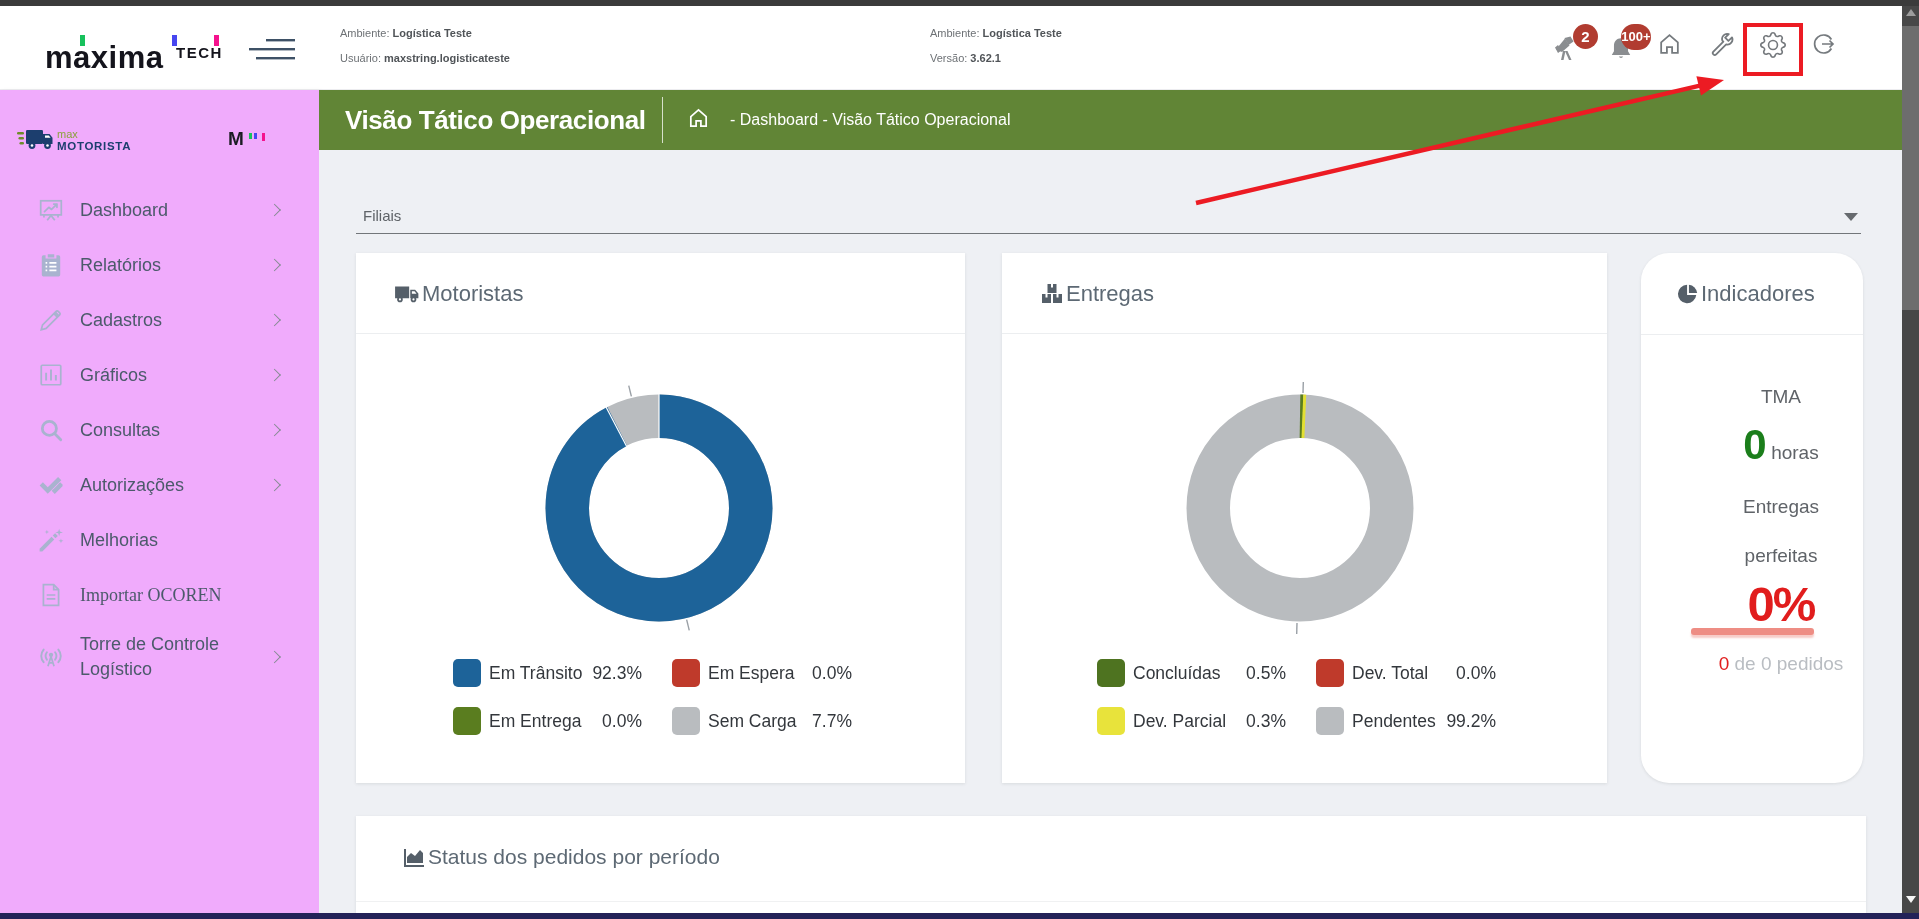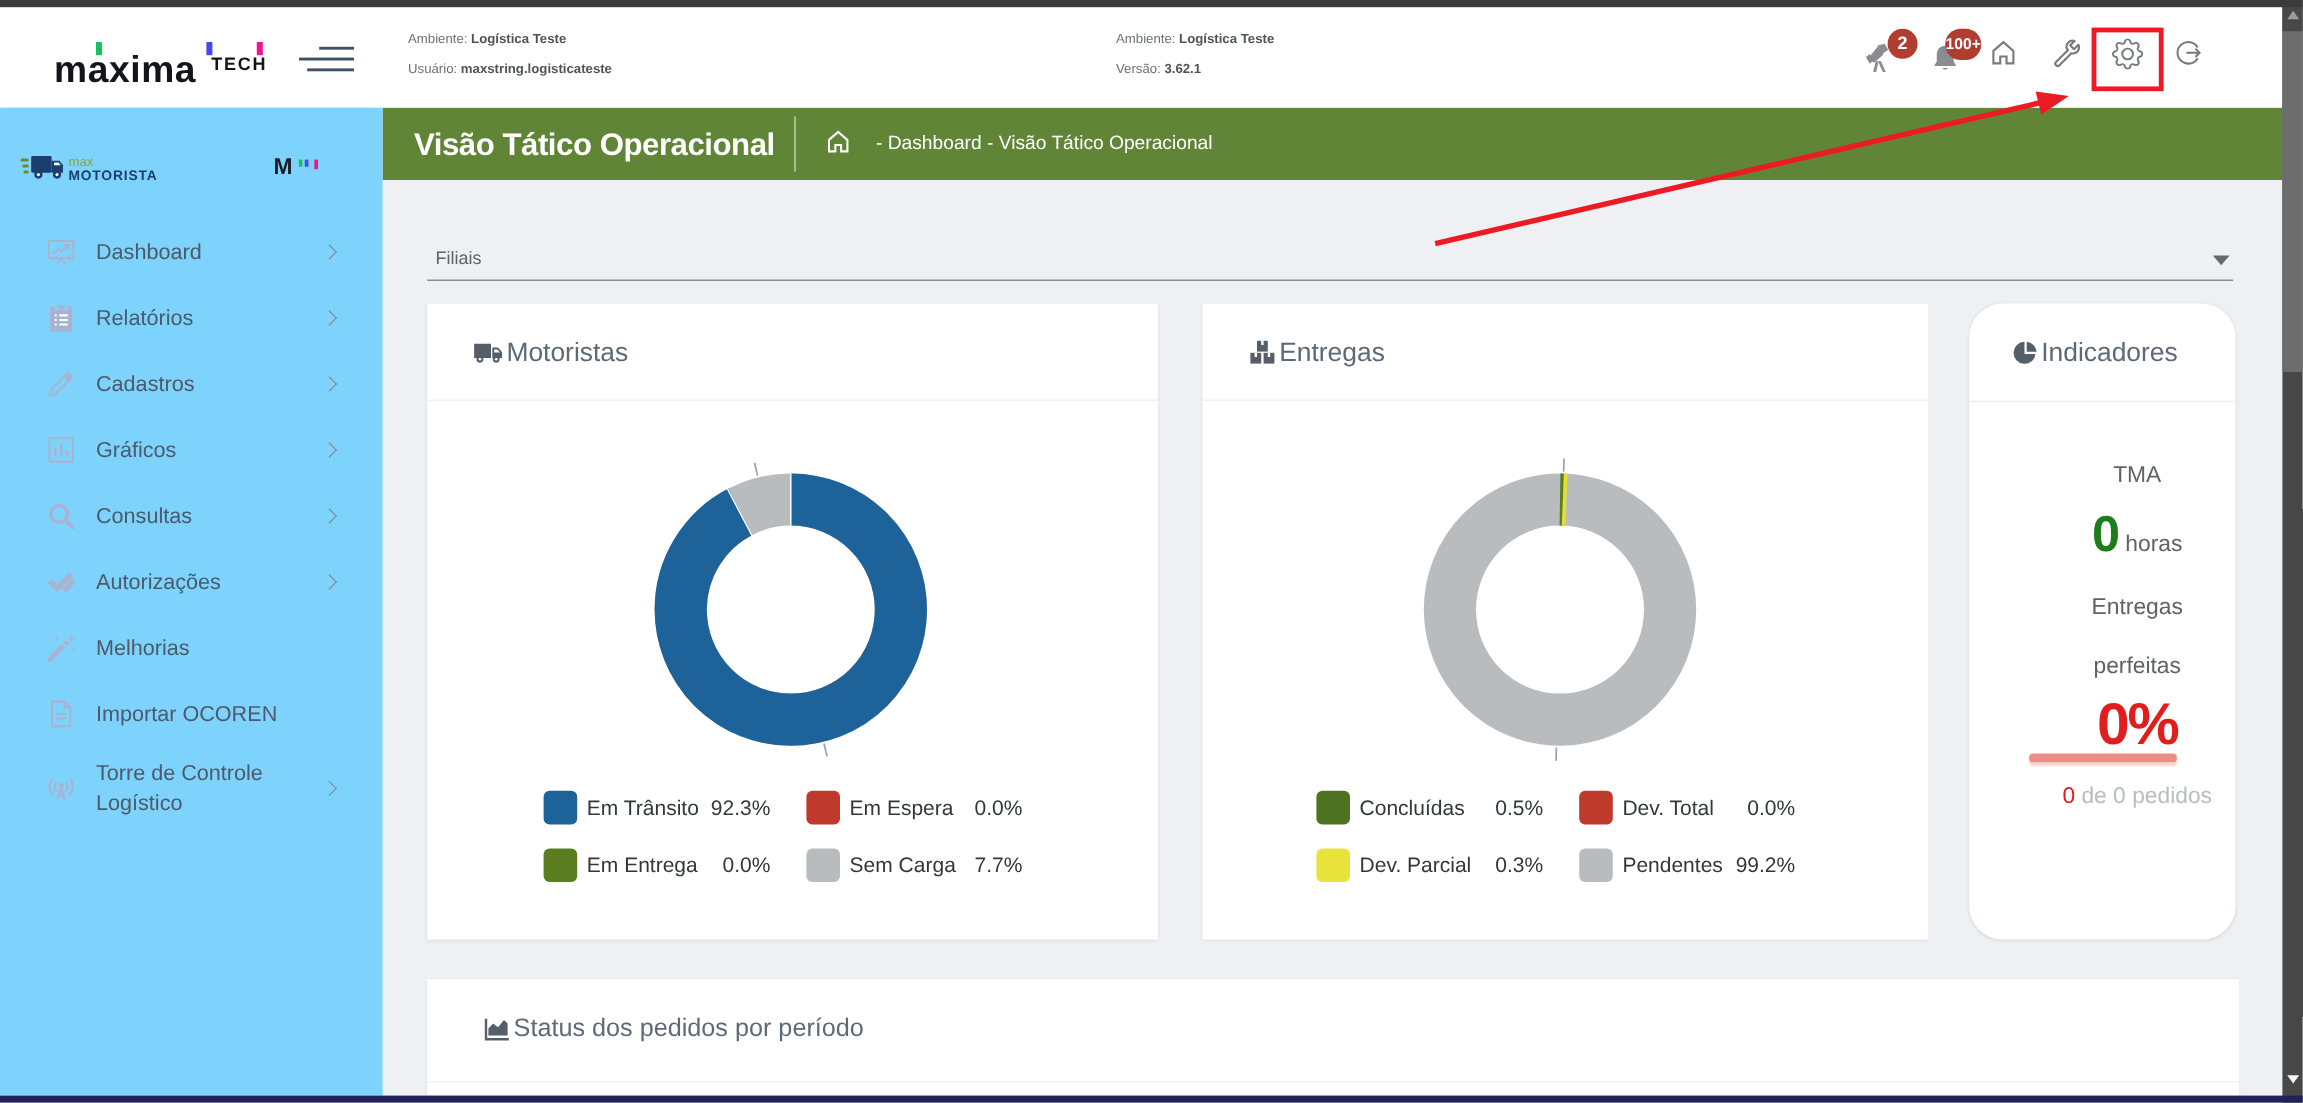--- a/index.html
+++ b/index.html
@@ -4,21 +4,21 @@
 <style>
 * { margin:0; padding:0; box-sizing:border-box; }
 html,body { width:1919px; height:919px; overflow:hidden; font-family:"Liberation Sans",sans-serif; background:#fff; }
 #stage { position:relative; width:1919px; height:919px; overflow:hidden; }
 .abs { position:absolute; }
 
 #topstrip { left:0; top:0; width:1919px; height:6px; background:#3b3b3b; }
 
 #header { left:0; top:6px; width:1902px; height:84px; background:#fff; border-bottom:1px solid #ececef; }
 
-#sidebar { left:0; top:90px; width:319px; height:823px; background:#7dd3fc; box-shadow:2px 0 4px rgba(0,0,0,0.04); }
+#sidebar { left:0; top:90px; width:319px; height:823px; background:#f0abfc; box-shadow:2px 0 4px rgba(0,0,0,0.04); }
 
 #main { left:319px; top:90px; width:1583px; height:823px; background:#eef0f4; }
 #greenbar { left:0; top:0; width:1583px; height:60px; background:#618536; }
 #botbar { left:0; top:913px; width:1919px; height:6px; background:#232258; }
 
 #logo { left:45px; top:26px; }
 .envblock { font-size:11px; color:#6d7175; line-height:25px; }
 .envblock b { color:#505458; font-weight:bold; }
 #env1 { left:340px; top:15px; }
 #env2 { left:930px; top:15px; }
@@ -213,21 +213,21 @@
     <div class="mi" style="top:422px;">
       <svg class="ic" viewBox="0 0 24 24" fill="currentColor">
         <path d="M1.5 20 L12.5 9 L15 11.5 L4 22.5 L1.5 22.5 Z"></path>
         <path d="M13.6 7.9 L16.1 10.4 L18.3 8.2 L15.8 5.7 Z"></path>
         <path d="M19.5 1.5 L20.3 4.2 L23 5 L20.3 5.8 L19.5 8.5 L18.7 5.8 L16 5 L18.7 4.2 Z"></path>
         <path d="M21.2 10.5 L21.7 12.3 L23.5 12.8 L21.7 13.3 L21.2 15.1 L20.7 13.3 L18.9 12.8 L20.7 12.3 Z"></path>
         <path d="M8.2 2.5 L8.7 4.1 L10.3 4.6 L8.7 5.1 L8.2 6.7 L7.7 5.1 L6.1 4.6 L7.7 4.1 Z"></path>
       </svg>
       <div class="tx">Melhorias</div>
     </div>
-    <div class="mi" style="top:477px;">
+    <div class="mi" style="top:477px;font-family:Liberation Serif, serif;">
       <svg class="ic" viewBox="0 0 24 24" fill="none" stroke="currentColor" stroke-width="1.6">
         <path d="M5 2.5 L14.5 2.5 L19 7 L19 21.5 L5 21.5 Z"></path>
         <path d="M14.5 2.5 L14.5 7 L19 7"></path>
         <path d="M8 12 L16 12 M8 15.5 L16 15.5"></path>
       </svg>
       <div class="tx">Importar OCOREN</div>
     </div>
     <div class="mi" style="top:533px; height:68px;">
       <svg class="ic" viewBox="0 0 24 24" fill="none" stroke="currentColor" stroke-width="1.8">
         <path d="M5.2 5.2 Q3 8 3 11 Q3 14 5.2 16.8 M18.8 5.2 Q21 8 21 11 Q21 14 18.8 16.8" stroke-linecap="round"></path>

